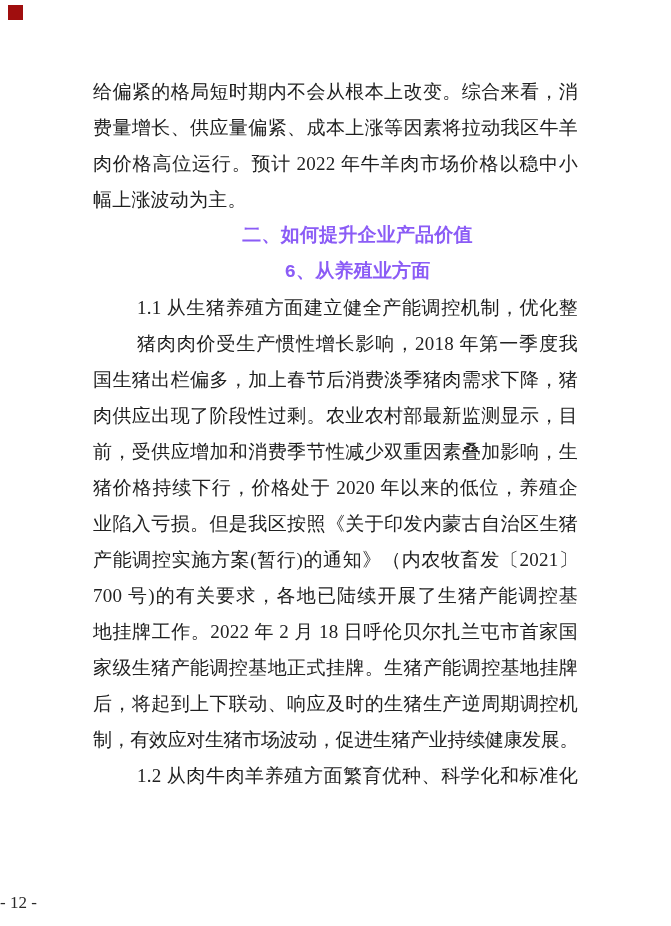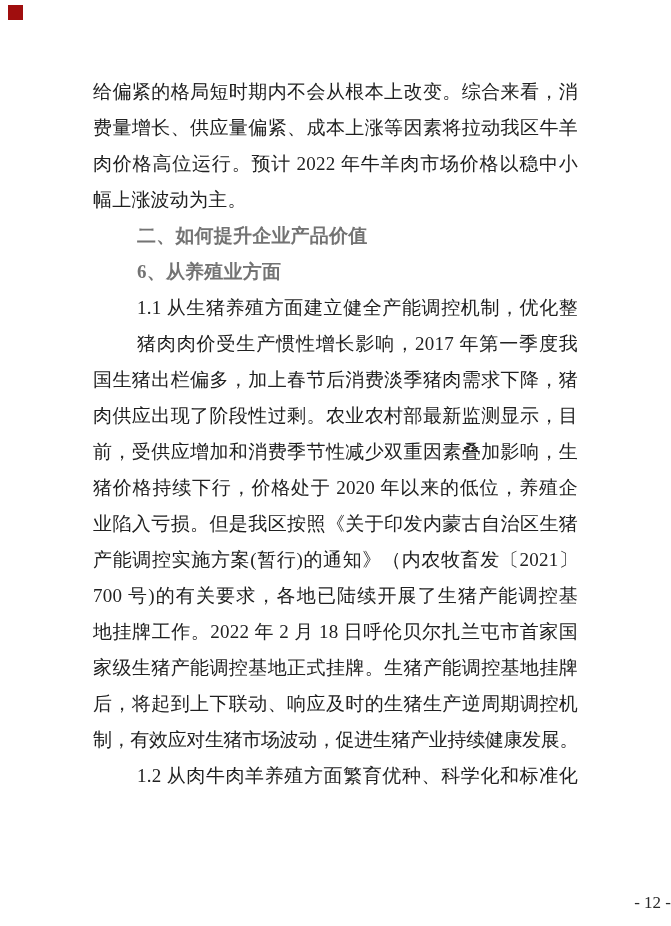--- a/index.html
+++ b/index.html
@@ -34,30 +34,31 @@
     overflow:visible;
   }
   .line.justify {
     text-align:justify;
     text-align-last:justify;
     text-justify:inter-character;
   }
   .line.indent { padding-left:44px; }
   .line.tight { letter-spacing:-0.45px; }
   .line.heading {
-    font-family:Liberation Serif, serif;
+    font-family:Liberation Mono, monospace;
     font-weight:bold;
-    color:#737373;
+    color:#8b5cf6;
     font-size:19px;
+    text-align:center;
   }
   .footer {
     position:absolute;
     left:0; top:892px;
     width:671px;
-    text-align:right;
+    text-align:left;
     font-size:17px;
     line-height:22px;
     color:#2a2a2a;
     font-family:"Liberation Serif", serif;
   }
 </style>
 </head>
 <body>
 
 <div class="page">
@@ -65,21 +66,21 @@
   <div class="red-marker" style="background:#a00e0e;"></div>
 
   <div class="doc-body">
       <div class="line justify">给偏紧的格局短时期内不会从根本上改变。综合来看，消</div>
       <div class="line justify">费量增长、供应量偏紧、成本上涨等因素将拉动我区牛羊</div>
       <div class="line justify">肉价格高位运行。预计 2022 年牛羊肉市场价格以稳中小</div>
       <div class="line">幅上涨波动为主。</div>
       <div class="line heading indent">二、如何提升企业产品价值</div>
       <div class="line heading indent">6、从养殖业方面</div>
       <div class="line indent justify">1.1 从生猪养殖方面建立健全产能调控机制，优化整</div>
-      <div class="line indent justify">猪肉肉价受生产惯性增长影响，2017 年第一季度我</div>
+      <div class="line indent justify">猪肉肉价受生产惯性增长影响，2018 年第一季度我</div>
       <div class="line justify">国生猪出栏偏多，加上春节后消费淡季猪肉需求下降，猪</div>
       <div class="line justify">肉供应出现了阶段性过剩。农业农村部最新监测显示，目</div>
       <div class="line justify">前，受供应增加和消费季节性减少双重因素叠加影响，生</div>
       <div class="line justify">猪价格持续下行，价格处于 2020 年以来的低位，养殖企</div>
       <div class="line justify">业陷入亏损。但是我区按照《关于印发内蒙古自治区生猪</div>
       <div class="line justify">产能调控实施方案(暂行)的通知》（内农牧畜发〔2021〕</div>
       <div class="line justify">700 号)的有关要求，各地已陆续开展了生猪产能调控基</div>
       <div class="line justify">地挂牌工作。2022 年 2 月 18 日呼伦贝尔扎兰屯市首家国</div>
       <div class="line justify">家级生猪产能调控基地正式挂牌。生猪产能调控基地挂牌</div>
       <div class="line justify">后，将起到上下联动、响应及时的生猪生产逆周期调控机</div>

